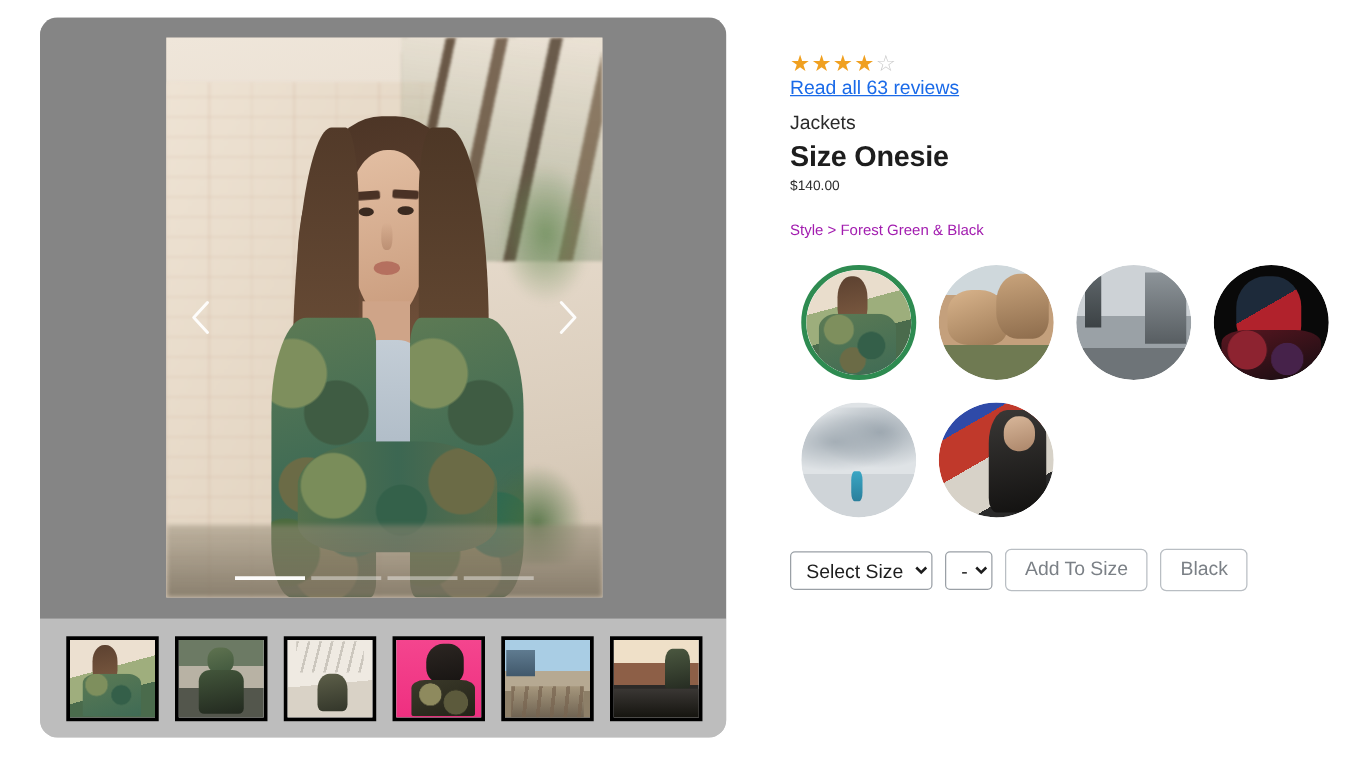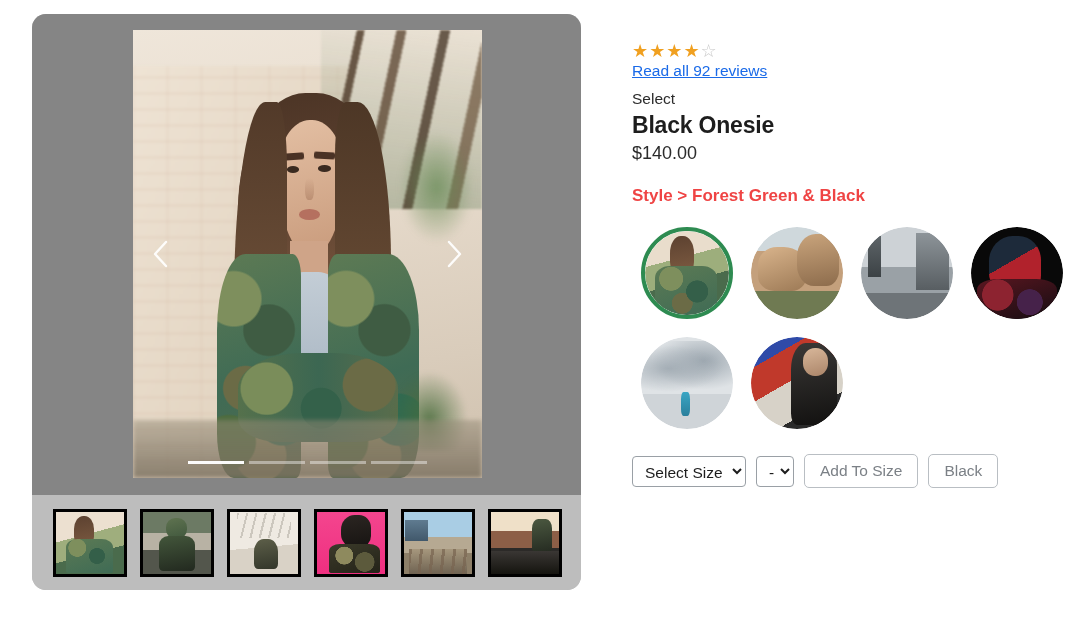--- a/index.html
+++ b/index.html
@@ -328,28 +328,28 @@
     letter-spacing: -0.2px;
   }
   .product-desc {
     font-size: 15.5px;
     line-height: 1.52;
     color: #2b2b2b;
     margin: 0 0 18px 0;
     max-width: 420px;
   }
   .price {
-    font-size: 18px;
+    font-size: 11px;
     color: #2b2b2b;
     margin: 0 0 22px 0;
   }
   .style-label {
-    font-size: 17px;
-    font-weight: bold;
-    color: #ef4444;
+    font-size: 12px;
+    font-weight: normal;
+    color: #a21caf;
     margin: 0 0 12px 0;
   }
   .swatches {
     display: flex;
     flex-wrap: wrap;
     gap: 0px;
     width: 440px;
     margin-bottom: 16px;
   }
   .swatch {
@@ -555,24 +555,24 @@
   <div class="details">
 
     <div class="rating-row">
       <span class="star">★</span>
       <span class="star">★</span>
       <span class="star">★</span>
       <span class="star">★</span>
       <span class="star empty">☆</span>
     </div>
 
-    <a class="reviews-link" href="#">Read all 92 reviews</a>
-
-    <div class="category">Select</div>
-    <h1 class="product-title">Black Onesie</h1>
+    <a class="reviews-link" href="#">Read all 63 reviews</a>
+
+    <div class="category">Jackets</div>
+    <h1 class="product-title">Size Onesie</h1>
     <div class="price">$140.00</div>
 
     <div class="style-label">Style &gt; Forest Green &amp; Black</div>
 
     <div class="swatches">
       <div class="swatch selected">
         <div class="disc">
             <div class="inner s1"></div>
           </div>
       </div>

